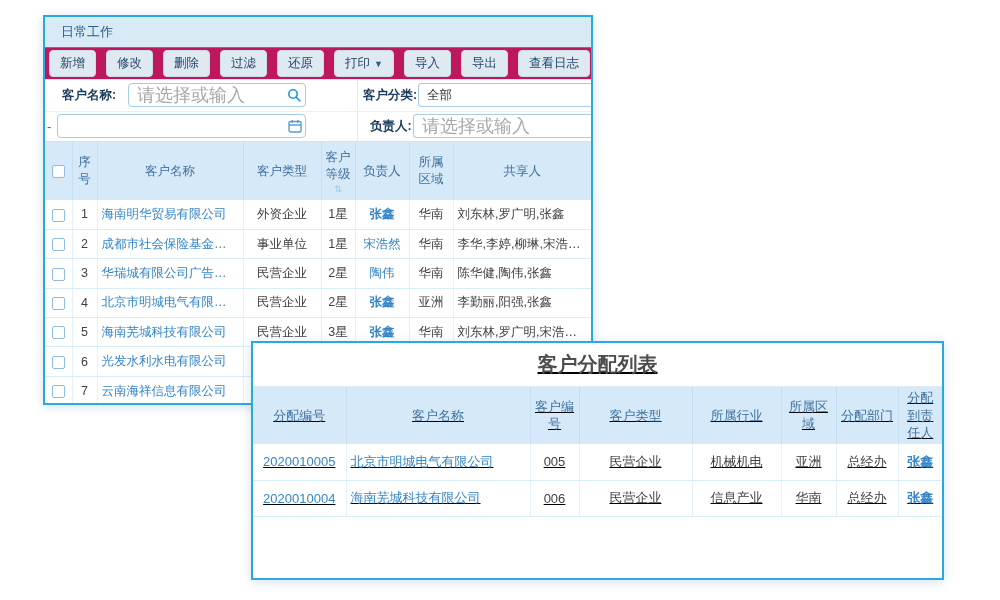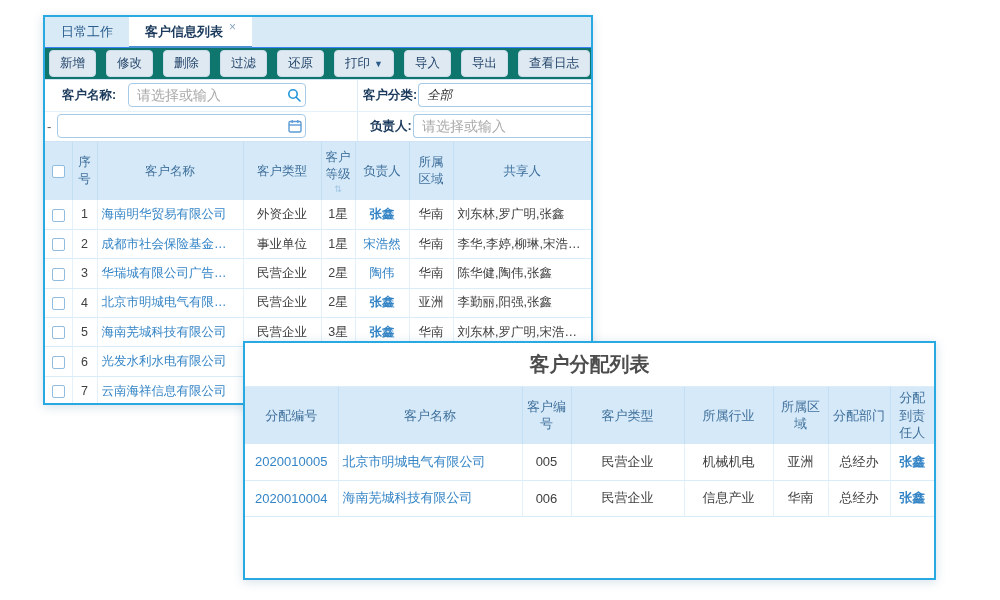--- a/index.html
+++ b/index.html
@@ -1,50 +1,50 @@
 <!DOCTYPE html>
 <html><head>
 <meta charset="utf-8">
 <style>
   * { margin:0; padding:0; box-sizing:border-box; }
   html,body { width:1000px; height:600px; background:#ffffff;
     font-family:"Liberation Sans","DejaVu Sans",sans-serif; overflow:hidden; }
   .panel { position:absolute; background:#fff; border:2px solid #29a9e1;
     box-shadow:0 2px 10px rgba(30,90,140,.18); overflow:hidden; }
   #panel1 { left:43px; top:15px; width:550px; height:390px; z-index:1; }
-  #panel2 { left:243px; top:341px; width:693px; height:239px; z-index:2; }
+  #panel2 { left:251px; top:341px; width:693px; height:239px; z-index:2;text-decoration:underline; }
 
   
   .tabbar { height:31px; background:#d9eaf7; display:flex; align-items:stretch;
     border-bottom:1px solid #3b82f6; }
   .tab { display:flex; align-items:center; padding:0 16px; font-size:13px;
     color:#2a5d8c; cursor:pointer; position:relative; }
   .tab.active { background:#ffffff; color:#1b3a5c; font-weight:bold;
     border-bottom:2px solid #4a90d2; margin-bottom:-1px; }
   .tab .close { font-size:12px; color:#8aa6bd; margin-left:6px; font-weight:normal;
     position:relative; top:-5px; }
 
   
   .toolbar { height:32px; display:flex; align-items:center; gap:10px;
-    padding:0 4px; background:#0f766e; border-bottom:1px solid #cfe3f4; }
+    padding:0 4px; background:#be185d; border-bottom:1px solid #cfe3f4; }
   .btn { background:#dfe9f2; border:1px solid #ccdceb; border-radius:4px;
     color:#24466b; font-size:12.5px; padding:4px 10px; cursor:pointer;
     font-family:inherit; white-space:nowrap; }
   .btn .caret { font-size:9px; color:#2a5d8c; margin-left:4px; }
 
   
   .filters { height:62px; position:relative; border-bottom:1px solid #cfe3f4; }
   .filters .vline { position:absolute; left:312px; top:0; bottom:0; width:1px;
     background:#dcedf9; }
   .filters .hline { position:absolute; left:0; right:0; top:31px; height:1px;
     background:#e4f1fb; }
   .flabel { position:absolute; font-size:12.5px; font-weight:bold; color:#1b3a5c;
     line-height:31px; }
   .fin { position:absolute; height:24px; top:3px; border:1px solid #a6cbe8;
-    border-radius:4px; background:#fff; font-size:14px; color:#333;
+    border-radius:4px; background:#fff; font-size:18px; color:#333;
     padding:0 24px 0 8px; font-family:inherit; outline:none; }
   .fin::placeholder { color:#a9a9a9; }
   .fselect { position:absolute; height:24px; top:3px; border:1px solid #a6cbe8;
     border-radius:4px 0 0 4px; background:#fff; font-size:12.5px; color:#333;
     line-height:22px; padding:0 8px; }
   .ficon { position:absolute; top:8px; width:14px; height:14px; }
   .dash { position:absolute; left:2px; top:0; line-height:31px; color:#555;
     font-size:13px; }
 
   
@@ -75,24 +75,20 @@
 </style>
 </head>
 <body>
 
 <div class="panel" id="panel1">
 
   <div class="tabbar">
     <div class="tab">
       <span>日常工作</span>
     </div>
-    <div class="tab active">
-      <span>客户信息列表</span>
-      <span class="close">×</span>
-    </div>
   </div>
 
   <div class="toolbar">
     <button class="btn">新增</button>
     <button class="btn">修改</button>
     <button class="btn">删除</button>
     <button class="btn">过滤</button>
     <button class="btn">还原</button>
     <button class="btn"><span>打印</span><span class="caret">▼</span></button>
     <button class="btn">导入</button>
@@ -105,21 +101,21 @@
     <div class="hline"></div>
 
     <span class="flabel" style="left:17px; top:0;">客户名称:</span>
     <input class="fin" style="left: 83px; width: 178px;" placeholder="请选择或输入">
     <svg class="ficon" style="left:242px;" viewBox="0 0 14 14">
       <circle cx="6" cy="6" r="4.2" fill="none" stroke="#2196d9" stroke-width="1.6"></circle>
       <line x1="9.2" y1="9.2" x2="13" y2="13" stroke="#2196d9" stroke-width="1.6" stroke-linecap="round"></line>
     </svg>
 
     <span class="flabel" style="left:318px; top:0;">客户分类:</span>
-    <div class="fselect" style="left:373px; width:176px; border-right:none;font-style:italic;">全部</div>
+    <div class="fselect" style="left:373px; width:176px; border-right:none;">全部</div>
 
     <span class="dash" style="top:31px;">-</span>
     <input class="fin" style="left: 12px; top: 34px; width: 249px;">
     <svg class="ficon" style="left:243px; top:39px;" viewBox="0 0 14 14">
       <rect x="1" y="2.5" width="12" height="10.5" rx="1.5" fill="none" stroke="#5b9bd5" stroke-width="1.4"></rect>
       <line x1="1" y1="6" x2="13" y2="6" stroke="#5b9bd5" stroke-width="1.4"></line>
       <line x1="4.2" y1="1" x2="4.2" y2="4" stroke="#5b9bd5" stroke-width="1.4"></line>
       <line x1="9.8" y1="1" x2="9.8" y2="4" stroke="#5b9bd5" stroke-width="1.4"></line>
     </svg>
 

